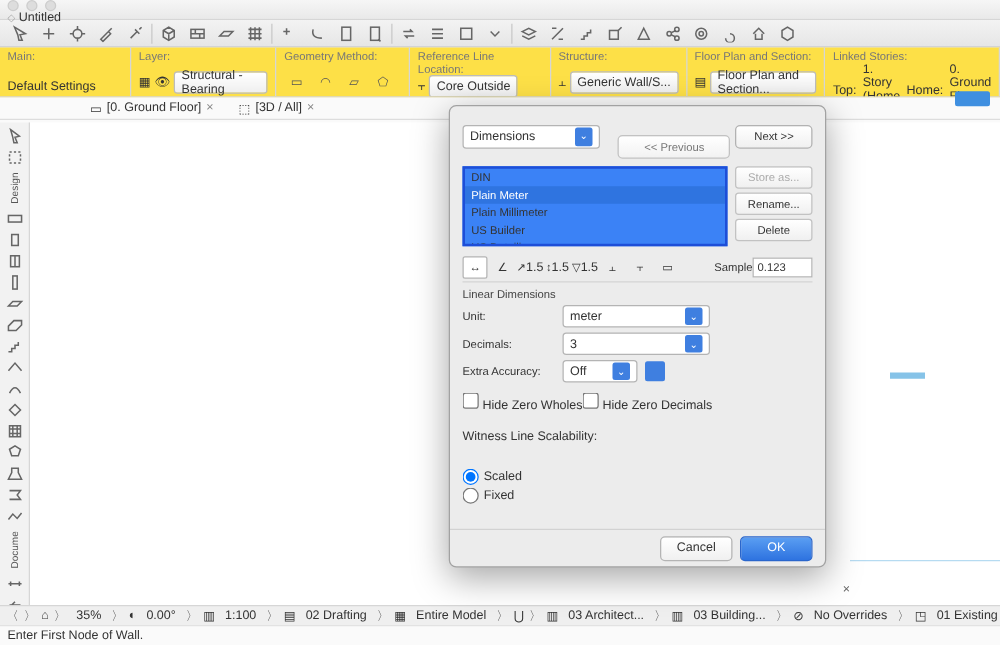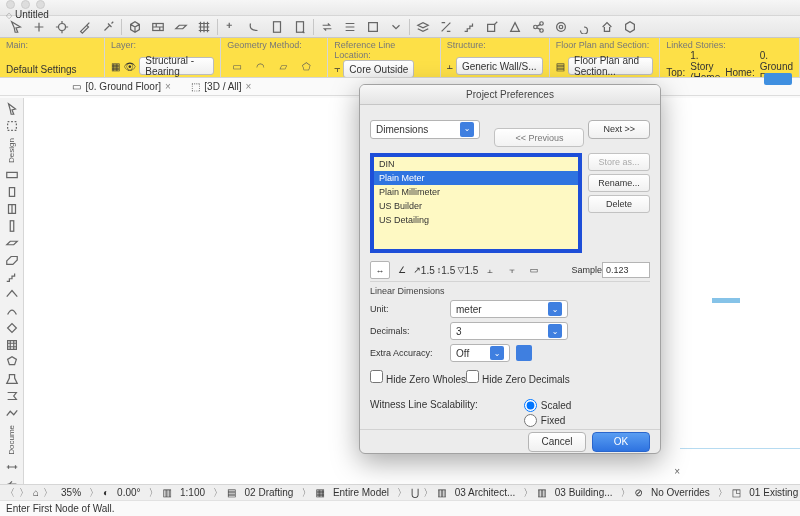--- a/index.html
+++ b/index.html
@@ -51,40 +51,40 @@
 
 
 .modal { position:absolute; left:359px; top:84px; width:302px; height:370px; background:#ececec; border:1px solid #a2a2a2; border-radius:6px; box-shadow:0 8px 28px rgba(0,0,0,.35); display:flex; flex-direction:column; overflow:hidden; }
 .modal .mtitle { height:20px; background:linear-gradient(#f7f7f7,#e4e4e4); border-bottom:1px solid #c6c6c6; text-align:center; line-height:20px; font-size:10px; color:#444; }
 .modal .mrow { display:flex; align-items:center; gap:4px; padding:6px 10px; }
 .mselect { flex:0 0 110px; height:19px; border:1px solid #b4b4b4; border-radius:3px; background:#fff; display:flex; align-items:center; padding:0 5px; justify-content:space-between;}
 .mselect .arrow { width:14px; height:15px; background:#3f7fe0; border-radius:2px; display:flex; align-items:center; justify-content:center; color:#fff; font-size:8px; line-height:1;}
 .mbtnp { height:19px; padding:0 20px; border:1px solid #c2c2c2; border-radius:4px; background:linear-gradient(#fff,#f2f2f2); font-size:9px; color:#777;margin-top:17px; }
 .mbtnn { height:19px; padding:0 14px; border:1px solid #b2b2b2; border-radius:4px; background:linear-gradient(#fff,#f0f0f0); font-size:9px;}
 .listpane { margin:0 10px; display:flex; gap:6px; }
-.listbox { flex:1; height:100px; border:4px solid #1d4ed8; background:#fef9c3; overflow:hidden; }
+.listbox { flex:1; height:64px; border:2px solid #1d4ed8; background:#3b82f6; overflow:hidden; }
 .listbox div { padding:2px 5px; font-size:9px; }
 .listbox .sel { background:#2f74e0; color:#fff; }
 .sidebtns { width:62px; display:flex; flex-direction:column; gap:3px; }
 .sidebtns button { height:18px; border:1px solid #c2c2c2; border-radius:3px; background:linear-gradient(#fff,#f0f0f0); font-size:9px;}
 .sidebtns button:disabled { color:#aaa; }
 .tabicons { display:flex; align-items:center; gap:2px; margin:8px 10px 2px; }
 .tabicons span { width:20px; height:18px; display:flex; align-items:center; justify-content:center; font-size:9px; }
 .tabicons .act { background:#fff; border:1px solid #b4b4b4; border-radius:2px; }
 .sample { margin-left:auto; display:flex; align-items:center; gap:4px; font-size:9px;}
 .sample input { width:48px; height:16px; border:1px solid #b4b4b4; padding:0 3px; font-size:9px;}
 .sect { margin:0 10px; padding-top:4px; border-top:1px solid #d4d4d4; }
 .sect .secthead { font-size:9px; color:#444; margin-bottom:4px;}
 .formrow { display:flex; align-items:center; margin-bottom:4px; }
 .formrow label { flex:0 0 80px; font-size:9px; }
 .mopt { flex:0 0 118px; height:18px; border:1px solid #b4b4b4; border-radius:3px; background:#fff; display:flex; align-items:center; padding:0 5px; justify-content:space-between; font-size:9px;}
 .mopt .arrow { width:14px; height:14px; background:#3f7fe0; border-radius:2px; display:flex; align-items:center; justify-content:center; color:#fff; font-size:8px;}
 .checks { display:flex; margin:4px 10px 0; font-size:9px; align-items:center;}
 .checks input { margin-right:3px;}
-.witness { margin:14px 10px 0; display:flex; align-items:flex-start; gap:46px; font-size:9px;}
+.witness { margin:14px 10px 0; display:flex; align-items:flex-start; gap:20px; font-size:9px;flex-direction:column;}
 .radiocol label { display:flex; align-items:center; gap:4px; margin-bottom:2px;}
 .mfooter { margin-top:auto; height:30px; border-top:1px solid #d2d2d2; display:flex; align-items:center; justify-content:flex-end; gap:6px; padding:0 10px;}
 .fbtn { height:20px; width:58px; border:1px solid #b4b4b4; border-radius:4px; background:linear-gradient(#fff,#f0f0f0); font-size:10px;}
 .fbtn.primary { background:linear-gradient(#5a9ef2,#2e73e0); color:#fff; border-color:#2a66cc;}
 
 .icon-line { stroke:#666; stroke-width:1.4; fill:none; }
 </style>
 </head>
 <body>
 
@@ -470,21 +470,20 @@
     <span>◳</span>
     <span class="chip">01 Existing P...</span>
 
   </div>
   <div class="hintrow">
     <span>Enter First Node of Wall.</span>
   </div>
 </div>
 
 <div class="modal">
-  <div class="mtitle">Project Preferences</div>
   <div class="mrow">
     <div class="mselect">
       <span>Dimensions</span>
         <span class="arrow">⌄</span>
     </div>
     <div style="flex:1"></div>
     <button class="mbtnp" disabled="">&lt;&lt; Previous</button>
     <button class="mbtnn">Next &gt;&gt;</button>
   </div>
   <div class="listpane">

